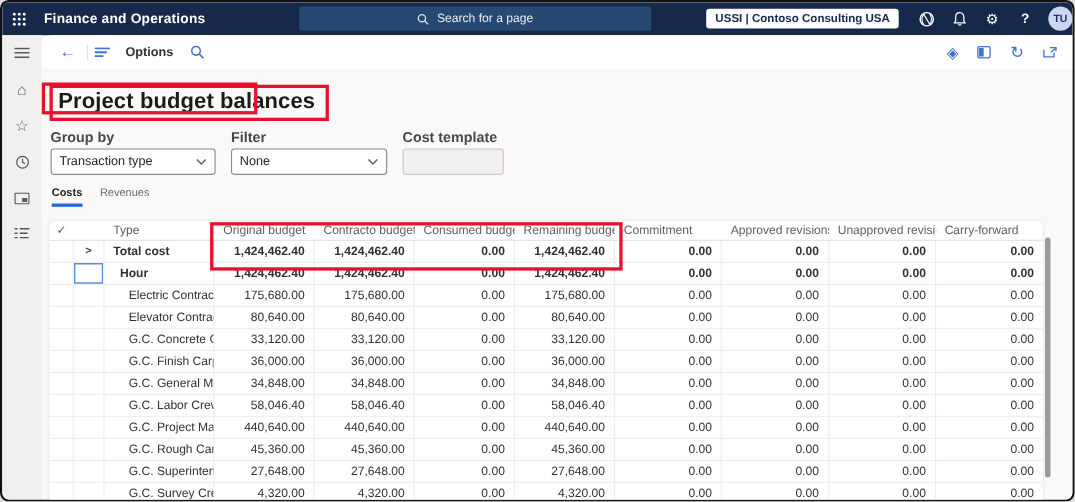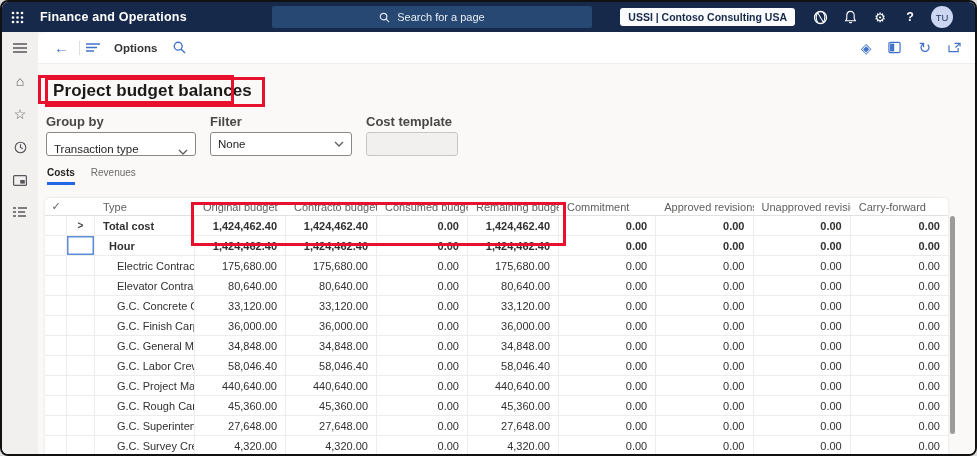--- a/index.html
+++ b/index.html
@@ -8,50 +8,50 @@
   .frame{
     position:relative; width:977px; height:456px; background:var(--page_bg);
     border:2px solid #111; border-radius:8px; overflow:hidden;
   }
   
   .topbar{ height:30px; background:var(--navy); display:flex; align-items:center; color:#fff; }
   .waffle{ width:30px; display:flex; justify-content:center; cursor:pointer; }
   .app-title{ font-size:12.5px; font-weight:bold; margin-left:8px; letter-spacing:.2px; white-space:nowrap; }
   .top-search{ position:absolute; left:270px; top:4px; width:320px; height:22px; background:var(--search_bg);
     border-radius:2px; display:flex; align-items:center; gap:7px; padding:0 8px; color:#e8edf5; font-size:11px;justify-content:center; }
-  .top-right{ margin-left:auto; display:flex; align-items:center; gap:0; padding-right:22px; }
+  .top-right{ margin-left:auto; display:flex; align-items:center; gap:0; padding-right:0; }
   .env-badge{ background:#fbfcfe; color:var(--navy); font-size:10.5px; font-weight:bold; border-radius:3px;
     padding:3px 8px; margin-right:10px; white-space:nowrap; cursor:pointer; }
   .top-icon{ width:30px; text-align:center; color:#fff; font-size:13px; cursor:pointer; display:flex; justify-content:center; align-items:center; height:30px;}
   .avatar{ width:22px; height:22px; border-radius:50%; background:var(--avatar_bg); color:var(--avatar_text);
-    font-size:9.5px; font-weight:normal; display:flex; align-items:center; justify-content:center; margin-left:6px; cursor:pointer;}
+    font-size:9.5px; font-weight:bold; display:flex; align-items:center; justify-content:center; margin-left:6px; cursor:pointer;}
   
   .bodyrow{ display:flex; height:424px; }
   .sidebar{ width:36px; background:var(--sidebar_bg); display:flex; flex-direction:column; align-items:center; padding-top:8px; gap:17px; color:#58565b; }
   .side-icon{ width:18px; height:16px; display:flex; align-items:center; justify-content:center; font-size:14px; cursor:pointer; }
   .main{ flex:1; background:var(--page_bg); border-top-left-radius:8px; overflow:hidden; position:relative; }
   
   .navbar{ height:32px; background:#fff; border-top-left-radius:8px; display:flex; align-items:center; padding:0 14px 0 12px; border-bottom:1px solid #f1efed;}
   .nav-back{ color:var(--accent); font-size:15px; cursor:pointer; padding:0 4px; }
   .nav-div{ width:1px; height:14px; background:#e1dfdd; margin:0 6px; }
   .nav-lines{ color:var(--accent); cursor:pointer; display:flex; align-items:center; }
   .nav-tab{ font-size:11.5px; font-weight:bold; color:#333; margin-left:14px; cursor:pointer; }
   .nav-search{ margin-left:16px; color:var(--accent); cursor:pointer; display:flex; align-items:center;}
   .nav-right{ margin-left:auto; display:flex; align-items:center; gap:17px; color:var(--accent); }
   .nav-right .ni{ font-size:14px; cursor:pointer; display:flex; align-items:center; }
   
   .content{ padding:13px 0 0 7px; }
   .title-wrap{ display:inline-block; border:3px solid var(--red); padding:1px 10px 3px 5px; }
-  .page-title{ font-size:17px; font-weight:bold; color:#1b1a19; letter-spacing:.1px; }
+  .page-title{ font-size:20px; font-weight:bold; color:#1b1a19; letter-spacing:.1px; }
   .filters{ display:flex; gap:14px; margin:7px 0 0 1px; }
   .field label{ display:block; font-size:13px; font-weight:bold; color:#494847; margin-bottom:3px; }
   .ctrl{ height:24px; border:1px solid #8a8886; border-radius:3px; background:#fff; font-size:11.5px; color:#252423;
     display:flex; align-items:center; justify-content:space-between; padding:0 7px; cursor:pointer; }
   .ctrl.disabled{ background:#f1f0ee; border-color:#c8c6c4; cursor:default; }
-  .w-groupby{ width:150px;align-items:flex-end; } .w-template{ width:92px; } .w-filter{ width:142px; }
+  .w-groupby{ width:150px; } .w-template{ width:92px; } .w-filter{ width:142px; }
   .chev{ color:#605e5c; display:flex; align-items:center; }
   .tabs{ display:flex; gap:16px; margin:11px 0 0 2px; }
   .tab{ font-size:10px; padding-bottom:4px; cursor:pointer; color:#6d6b68; }
   .tab.active{ color:#252423; font-weight:bold; border-bottom:3px solid var(--tab_accent); }
   
   .grid-card{ margin-top:13px; width:903px; background:#fff; border-radius:5px 5px 0 0; box-shadow:0 0 3px rgba(0,0,0,.10); }
   .grid-row, .grid-header{ display:grid; grid-template-columns:22px 28px 100px 91px 91px 91px 91px 1fr 1fr 1fr 1fr; }
   .grid-header{ height:18px; align-items:center; border-bottom:1px solid #e3e1df; }
   .grid-header .hcell{ font-size:11px; color:var(--header_text); padding:0 8px; white-space:nowrap; overflow:hidden; }
   .grid-header .hnum{ }

